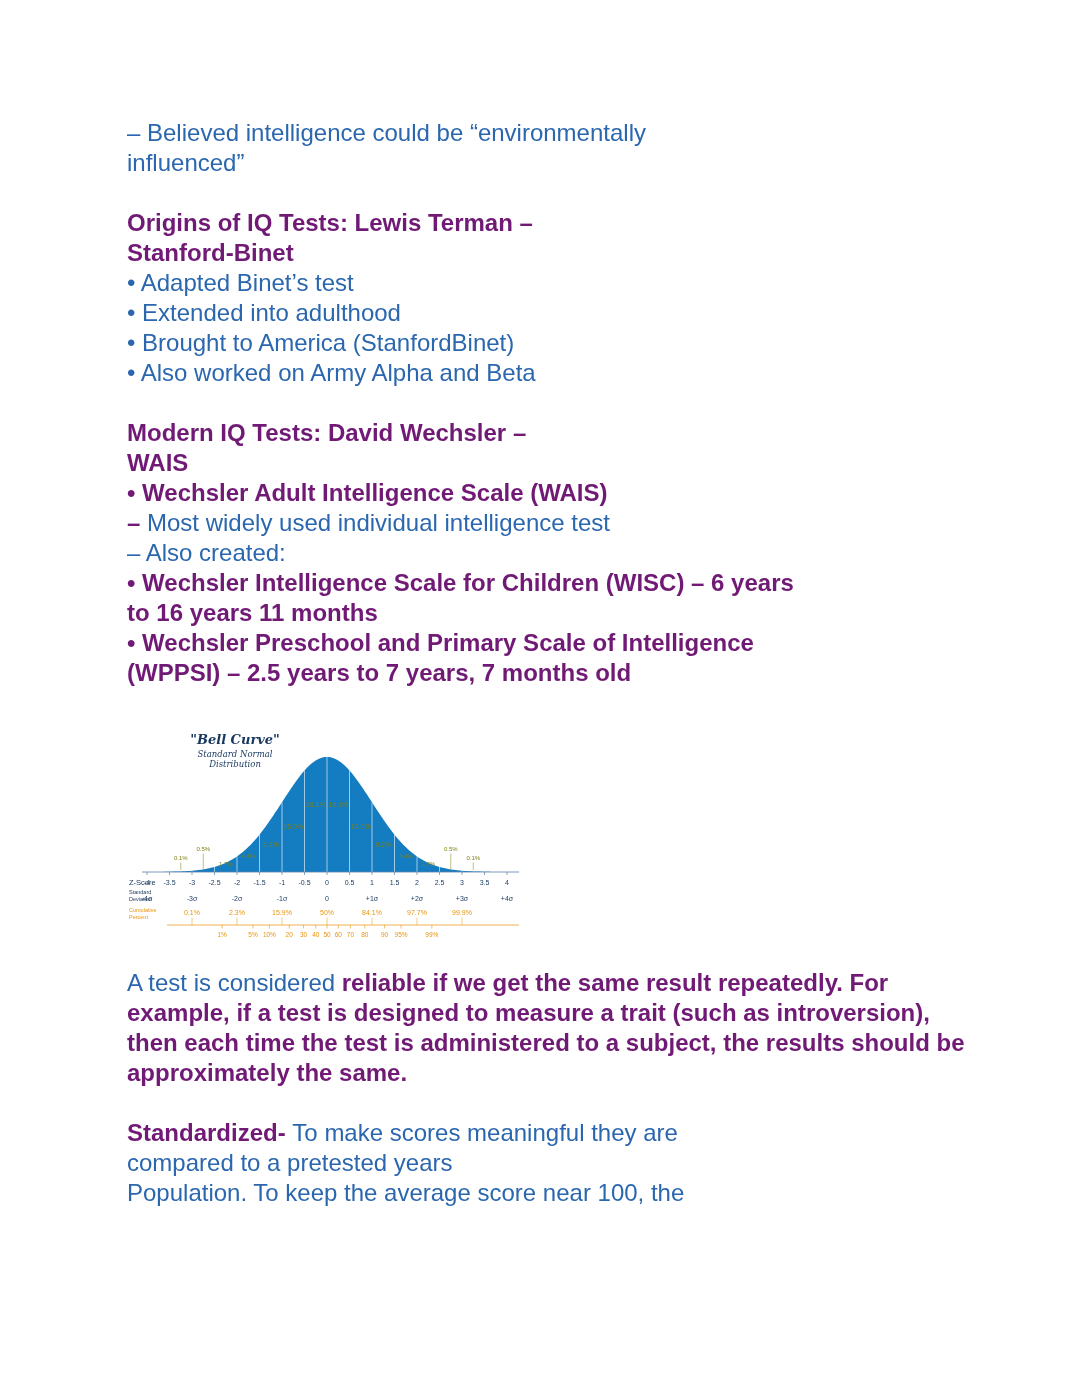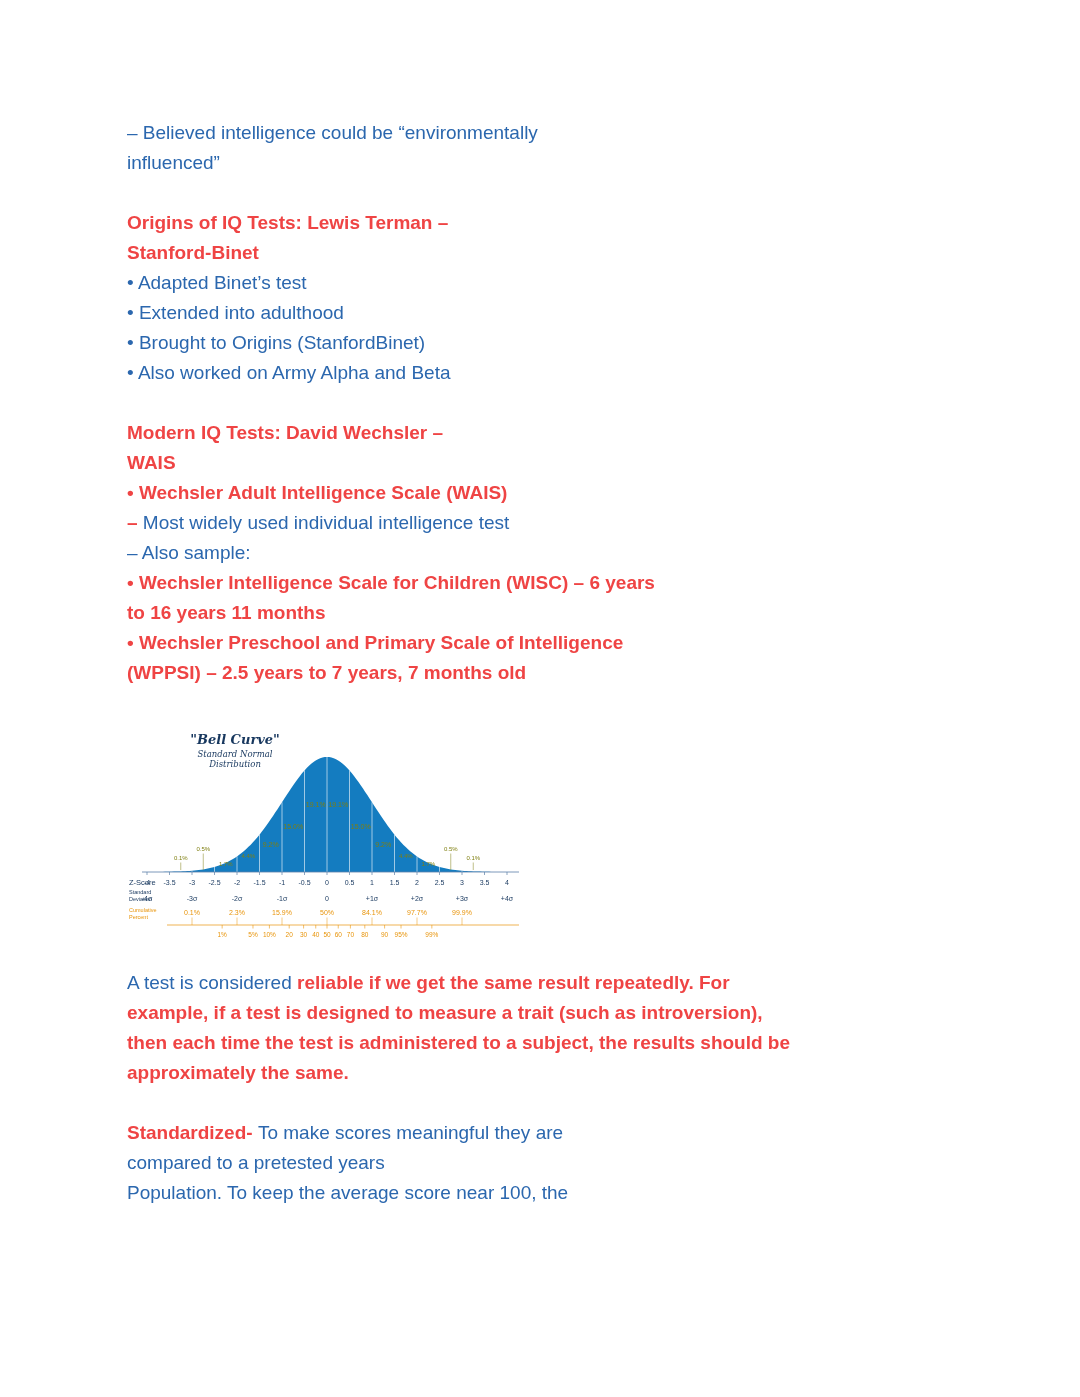--- a/index.html
+++ b/index.html
@@ -3,51 +3,51 @@
 <meta charset="utf-8">
 <style>
   html,body{margin:0;padding:0;background:#ffffff;}
   body{
     width:1080px;min-height:1397px;
     font-family:"Liberation Sans",sans-serif;
     color:#2b67ae;
   }
   .page{padding:118px 110px 60px 127px;box-sizing:border-box;}
   .block{margin:0 0 30px 0;}
-  .line{font-size:19px;line-height:30px;white-space:pre-wrap;color:#2b67ae;}
-  .line .bold{font-weight:700;color:#ef4444;}
+  .line{font-size:24px;line-height:30px;white-space:pre-wrap;color:#2b67ae;}
+  .line .bold{font-weight:700;color:#701a75;}
   .line .reg{font-weight:400;color:#2b67ae;}
   figure{margin:34px 0 14px 0;padding:0;}
   svg text{font-family:"Liberation Sans",sans-serif;}
   svg .serif{font-family:"DejaVu Serif",serif;}
 </style>
 </head>
 <body>
 
 <div class="page">
 
   <div>
       <div class="block">
         <div class="line"><span class="reg">– Believed intelligence could be “environmentally</span></div>
         <div class="line"><span class="reg">influenced”</span></div>
       </div>
       <div class="block">
         <div class="line"><span class="bold">Origins of IQ Tests: Lewis Terman –</span></div>
         <div class="line"><span class="bold">Stanford-Binet</span></div>
         <div class="line"><span class="reg">• Adapted Binet’s test</span></div>
         <div class="line"><span class="reg">• Extended into adulthood</span></div>
-        <div class="line"><span class="reg">• Brought to Origins (StanfordBinet)</span></div>
+        <div class="line"><span class="reg">• Brought to America (StanfordBinet)</span></div>
         <div class="line"><span class="reg">• Also worked on Army Alpha and Beta</span></div>
       </div>
       <div class="block">
         <div class="line"><span class="bold">Modern IQ Tests: David Wechsler –</span></div>
         <div class="line"><span class="bold">WAIS</span></div>
         <div class="line"><span class="bold">• Wechsler Adult Intelligence Scale (WAIS)</span></div>
         <div class="line"><span class="bold">– </span><span class="reg">Most widely used individual intelligence test</span></div>
-        <div class="line"><span class="reg">– Also sample:</span></div>
+        <div class="line"><span class="reg">– Also created:</span></div>
         <div class="line"><span class="bold">• Wechsler Intelligence Scale for Children (WISC) – 6 years</span></div>
         <div class="line"><span class="bold">to 16 years 11 months</span></div>
         <div class="line"><span class="bold">• Wechsler Preschool and Primary Scale of Intelligence</span></div>
         <div class="line"><span class="bold">(WPPSI) – 2.5 years to 7 years, 7 months old</span></div>
       </div>
     </div>
 
   <figure>
     <svg width="430" height="228" viewBox="0 0 430 228" xmlns="http://www.w3.org/2000/svg">
         <path d="M20.0,150L20.0,150.0L22.3,150.0L24.5,149.9L26.7,149.9L29.0,149.9L31.2,149.9L33.5,149.9L35.7,149.9L38.0,149.8L40.2,149.8L42.5,149.7L44.7,149.7L47.0,149.6L49.2,149.6L51.5,149.5L53.7,149.4L56.0,149.3L58.2,149.2L60.5,149.1L62.7,148.9L65.0,148.7L67.2,148.5L69.5,148.3L71.7,148.0L74.0,147.7L76.2,147.4L78.5,147.0L80.7,146.6L83.0,146.1L85.2,145.5L87.5,144.9L89.7,144.3L92.0,143.5L94.2,142.7L96.5,141.8L98.7,140.9L101.0,139.8L103.2,138.6L105.5,137.3L107.7,135.9L110.0,134.4L112.2,132.8L114.5,131.1L116.7,129.2L119.0,127.2L121.2,125.1L123.5,122.9L125.7,120.5L128.0,118.0L130.2,115.4L132.5,112.7L134.7,109.8L137.0,106.8L139.2,103.8L141.5,100.6L143.7,97.3L146.0,94.0L148.2,90.6L150.5,87.2L152.7,83.7L155.0,80.2L157.2,76.8L159.5,73.3L161.7,69.9L164.0,66.5L166.2,63.2L168.5,60.0L170.7,56.9L173.0,53.9L175.2,51.1L177.5,48.5L179.7,46.1L182.0,43.8L184.2,41.8L186.5,40.1L188.7,38.5L191.0,37.3L193.2,36.3L195.5,35.6L197.7,35.1L200.0,35.0L202.2,35.1L204.5,35.6L206.7,36.3L209.0,37.3L211.2,38.5L213.5,40.1L215.7,41.8L218.0,43.8L220.2,46.1L222.5,48.5L224.7,51.1L227.0,53.9L229.2,56.9L231.5,60.0L233.7,63.2L236.0,66.5L238.2,69.9L240.5,73.3L242.7,76.8L245.0,80.2L247.2,83.7L249.5,87.2L251.7,90.6L254.0,94.0L256.2,97.3L258.5,100.6L260.7,103.8L263.0,106.8L265.2,109.8L267.5,112.7L269.7,115.4L272.0,118.0L274.2,120.5L276.5,122.9L278.7,125.1L281.0,127.2L283.2,129.2L285.5,131.1L287.7,132.8L290.0,134.4L292.2,135.9L294.5,137.3L296.7,138.6L299.0,139.8L301.2,140.9L303.5,141.8L305.7,142.7L308.0,143.5L310.2,144.3L312.5,144.9L314.7,145.5L317.0,146.1L319.2,146.6L321.5,147.0L323.7,147.4L326.0,147.7L328.2,148.0L330.5,148.3L332.7,148.5L335.0,148.7L337.2,148.9L339.5,149.1L341.7,149.2L344.0,149.3L346.2,149.4L348.5,149.5L350.7,149.6L353.0,149.6L355.2,149.7L357.5,149.7L359.7,149.8L362.0,149.8L364.2,149.9L366.5,149.9L368.7,149.9L371.0,149.9L373.2,149.9L375.5,149.9L377.7,150.0L380.0,150.0L380.0,150Z" fill="#147cc0"></path>

